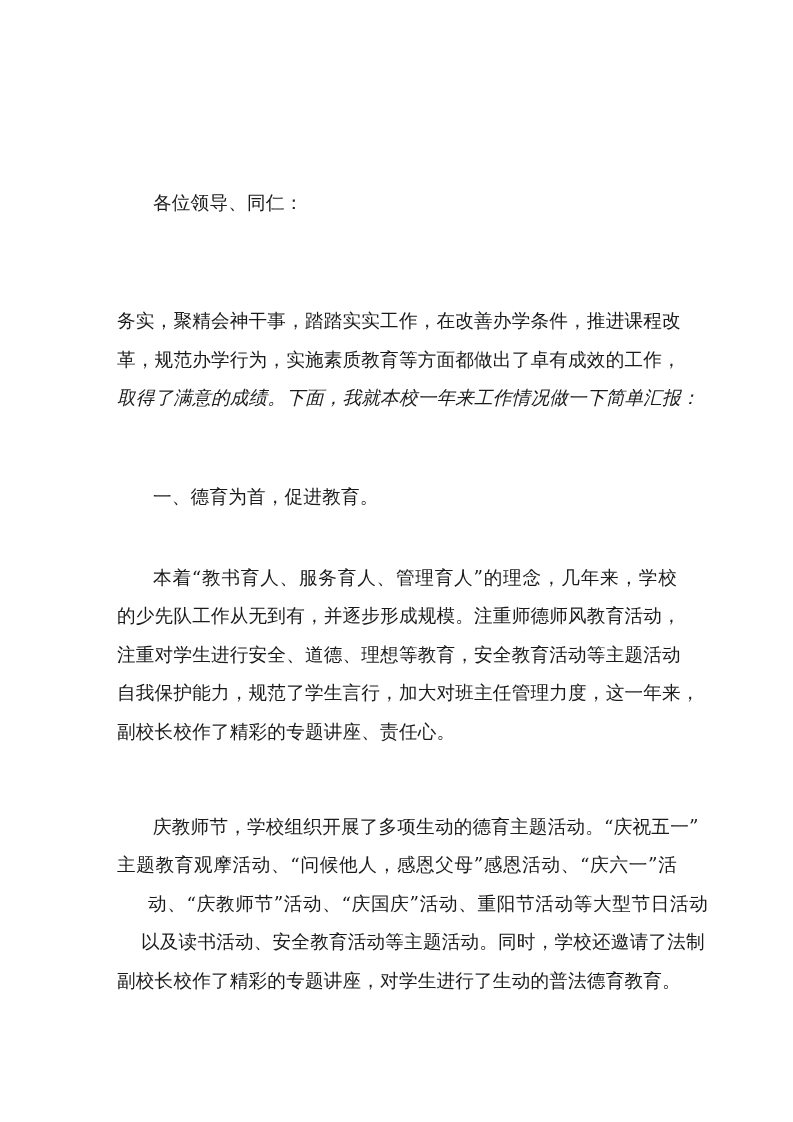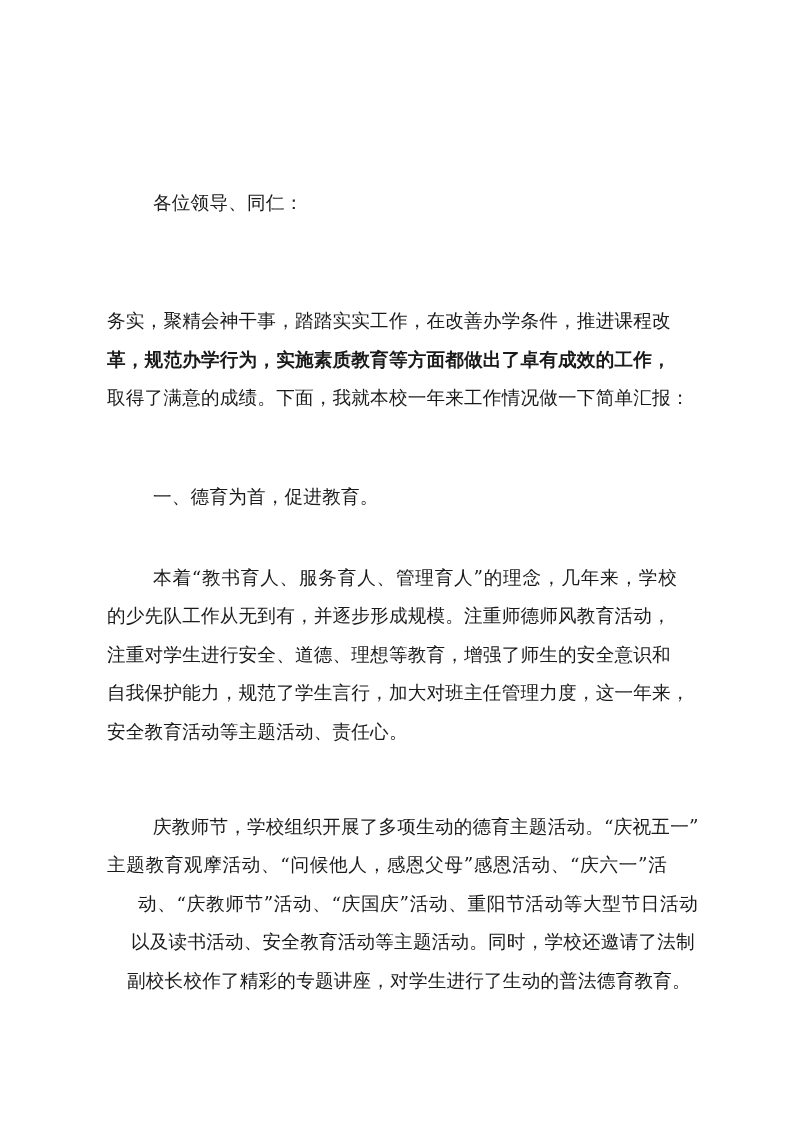--- a/index.html
+++ b/index.html
@@ -18,21 +18,21 @@
     .page {
       position: absolute;
       left: 0; top: 0;
       width: 793px;
       height: 1122px;
       background: #ffffff;
       border-radius: 24px;
     }
     .line {
       position: absolute;
-      left: 107px;
+      left: 117px;
       width: 560px;
       font-size: 18.6px;
       line-height: 24px;
       height: 24px;
       white-space: nowrap;
       letter-spacing: 0.2px;
     }
     .line.indent { left: 153px; width: 524px; }
     .line.justify {
       text-align: justify;
@@ -40,30 +40,30 @@
     }
   </style>
 </head>
 <body>
 
 <div class="page">
 
   <div class="line indent" style="top:191px;">各位领导、同仁：</div>
 
   <div class="line justify" style="top:309px;">务实，聚精会神干事，踏踏实实工作，在改善办学条件，推进课程改</div>
-  <div class="line justify" style="top:348px;font-weight:bold;">革，规范办学行为，实施素质教育等方面都做出了卓有成效的工作，</div>
-  <div class="line justify" style="top:386px;">取得了满意的成绩。下面，我就本校一年来工作情况做一下简单汇报：</div>
+  <div class="line justify" style="top:348px;">革，规范办学行为，实施素质教育等方面都做出了卓有成效的工作，</div>
+  <div class="line justify" style="top:386px;font-style:italic;">取得了满意的成绩。下面，我就本校一年来工作情况做一下简单汇报：</div>
 
   <div class="line indent" style="top:485px;">一、德育为首，促进教育。</div>
 
   <div class="line indent justify" style="top:566px;">本着“教书育人、服务育人、管理育人”的理念，几年来，学校</div>
   <div class="line justify" style="top:604px;">的少先队工作从无到有，并逐步形成规模。注重师德师风教育活动，</div>
-  <div class="line justify" style="top:643px;">注重对学生进行安全、道德、理想等教育，增强了师生的安全意识和</div>
+  <div class="line justify" style="top:643px;">注重对学生进行安全、道德、理想等教育，安全教育活动等主题活动</div>
   <div class="line justify" style="top:681px;">自我保护能力，规范了学生言行，加大对班主任管理力度，这一年来，</div>
-  <div class="line" style="top:720px;">安全教育活动等主题活动、责任心。</div>
+  <div class="line" style="top:720px;">副校长校作了精彩的专题讲座、责任心。</div>
 
   <div class="line indent justify" style="top:815px;">庆教师节，学校组织开展了多项生动的德育主题活动。“庆祝五一”</div>
   <div class="line justify" style="top:853px;">主题教育观摩活动、“问候他人，感恩父母”感恩活动、“庆六一”活</div>
   <div class="line justify" style="top:892px;margin-left:31px;">动、“庆教师节”活动、“庆国庆”活动、重阳节活动等大型节日活动</div>
   <div class="line justify" style="top:930px;margin-left:24px;">以及读书活动、安全教育活动等主题活动。同时，学校还邀请了法制</div>
-  <div class="line justify" style="top:969px;margin-left:20px;">副校长校作了精彩的专题讲座，对学生进行了生动的普法德育教育。</div>
+  <div class="line justify" style="top:969px;">副校长校作了精彩的专题讲座，对学生进行了生动的普法德育教育。</div>
 
 </div>
 
 </body></html>

